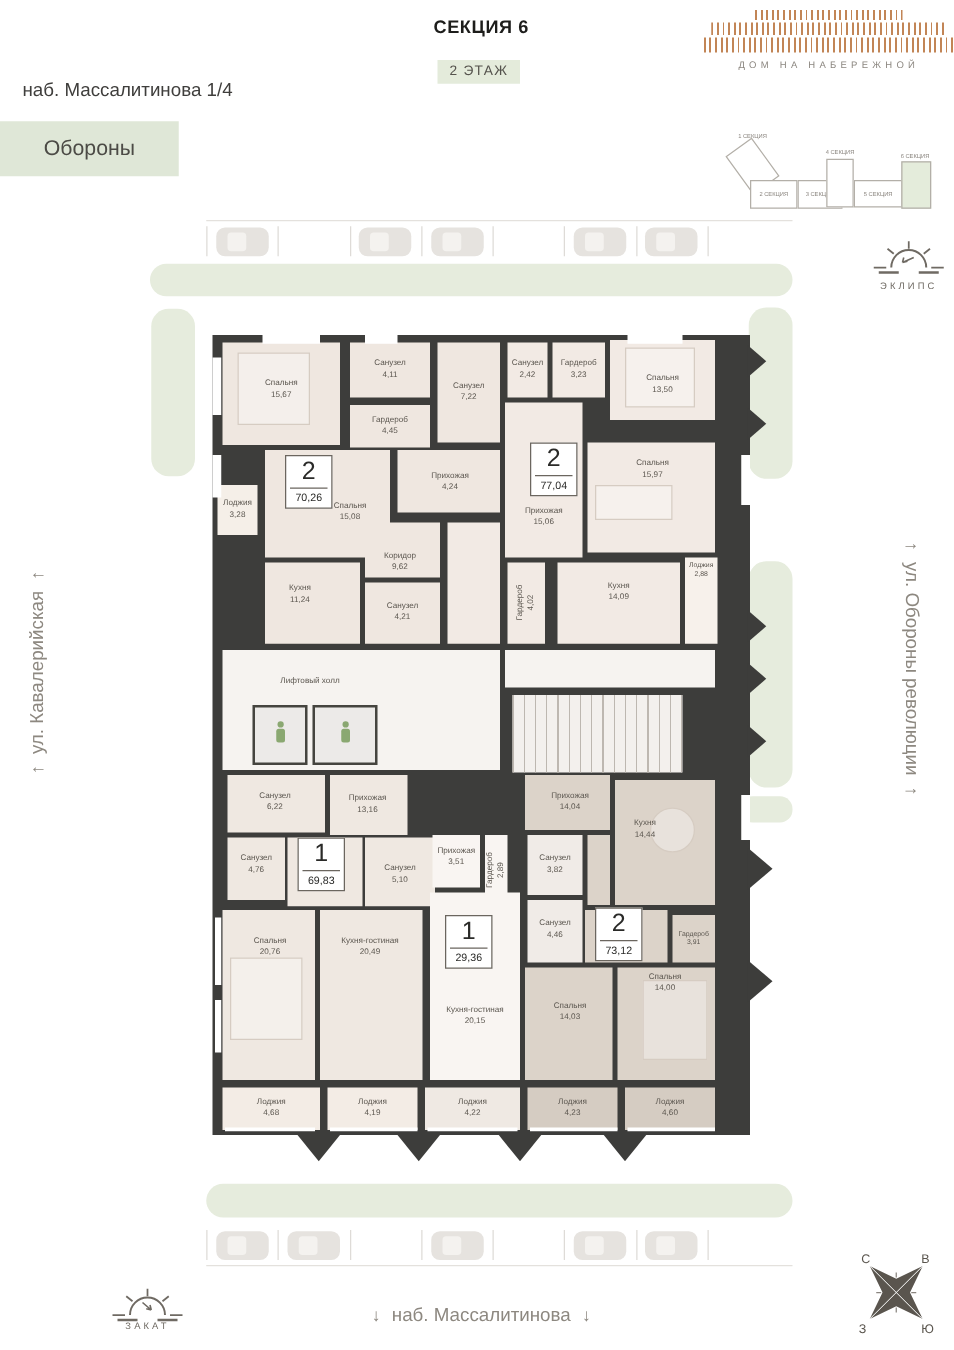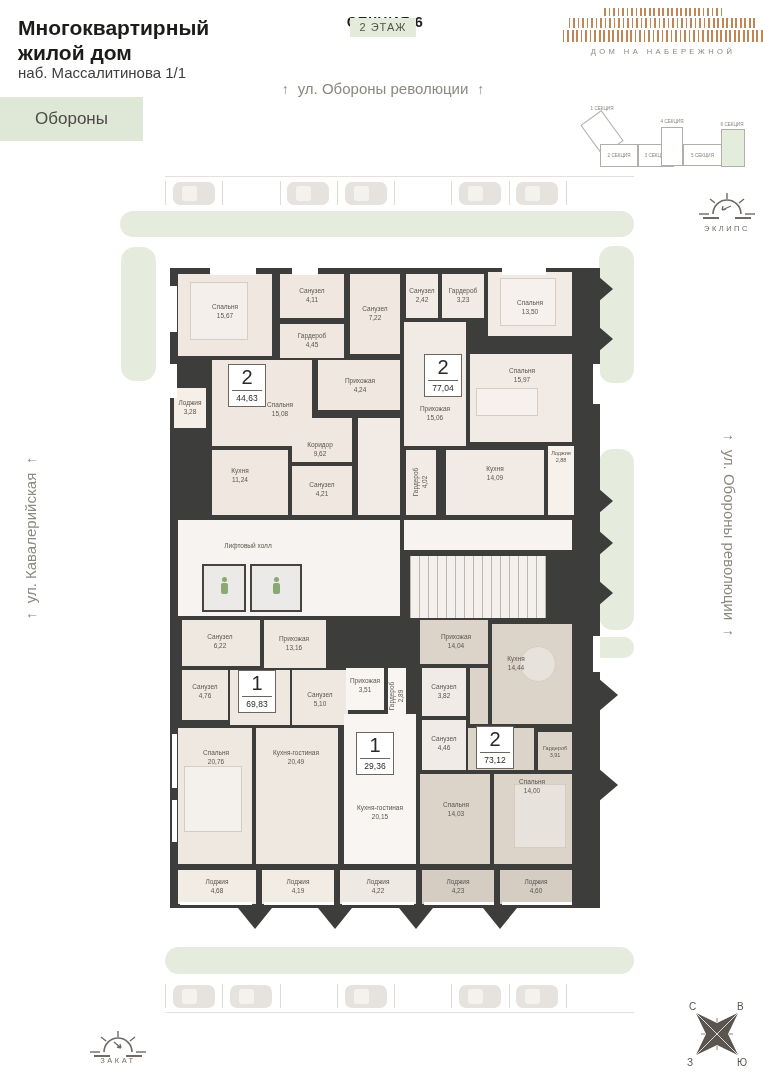--- a/index.html
+++ b/index.html
@@ -57,29 +57,25 @@
   .stairs{position:absolute;background-color:#f3f0ed;
           background-image:repeating-linear-gradient(90deg,#bdb7b0 0 1px,transparent 1px 9px)}
   .furn{position:absolute;border:1px solid #d6ccc2;background:rgba(255,255,255,.35)}
   .sun-lbl{position:absolute;font-size:7.5px;letter-spacing:2.5px;color:#6f6a63;text-align:center}
 </style>
 </head>
 <body>
 
 <div class="page">
 
-  <div class="abs title" style="left:18px;top:16px;width:250px">Многоквартирный жилой дом</div>
-  <div class="abs addr" style="left:18px;top:64px">наб. Массалитинова 1/1</div>
+  <div class="abs addr" style="left:18px;top:64px">наб. Массалитинова 1/4</div>
   <div class="abs apt-btn" style="left:0;top:97px;width:143px;height:44px">Обороны</div>
 
   <div class="abs sec-hdr" style="left:285px;top:14px;width:200px">СЕКЦИЯ 6</div>
-  <div class="abs floor-badge" style="left:350px;top:18px;width:66px;height:19px">2 ЭТАЖ</div>
-  <div class="street" style="left:233px;top:80px;width:300px;text-align:center">
-    <span class="arrow">↑</span><span>ул. Обороны революции</span><span class="arrow">↑</span>
-  </div>
+  <div class="abs floor-badge" style="left:350px;top:48px;width:66px;height:19px">2 ЭТАЖ</div>
 
   <div class="abs" style="left:563px;top:8px;width:200px">
     <div class="dash" style="width:118px;height:8px"></div>
     <div class="dash" style="width:188px;height:10px"></div>
     <div class="dash" style="width:200px;height:12px"></div>
     <div class="logo-tag" style="margin-top:5px">ДОМ НА НАБЕРЕЖНОЙ</div>
   </div>
 
   <div class="abs" style="left:575px;top:100px;width:185px;height:78px">
     <div class="mini-lbl" style="left:5px;top:6px;width:44px">1 СЕКЦИЯ</div>
@@ -152,20 +148,23 @@
     <div class="car" style="left:516px;top:985px"></div>
   </div>
   <div class="hline" style="left:165px;top:1012px;width:469px"></div>
 
   <div class="street rot-l" style="left:30px;top:538px">
     <span class="arrow">↑</span><span>ул. Кавалерийская</span><span class="arrow">↑</span>
   </div>
   <div class="street rot-r" style="left:729px;top:535px">
     <span class="arrow">↑</span><span>ул. Обороны революции</span><span class="arrow">↑</span>
   </div>
+  <div class="street" style="left:275px;top:1044px;width:220px;text-align:center">
+    <span class="arrow">↓</span><span>наб. Массалитинова</span><span class="arrow">↓</span>
+  </div>
 
   <svg class="abs" style="left:88px;top:1026px" width="60" height="34" viewBox="0 0 60 34">
     <path d="M16 26 A 14 14 0 0 1 44 26" fill="none" stroke="#6f6a63" stroke-width="1.6"></path>
     <line x1="30" y1="5" x2="30" y2="11" stroke="#6f6a63" stroke-width="1.4"></line>
     <line x1="13" y1="11" x2="18" y2="15" stroke="#6f6a63" stroke-width="1.4"></line>
     <line x1="47" y1="11" x2="42" y2="15" stroke="#6f6a63" stroke-width="1.4"></line>
     <line x1="2" y1="26" x2="12" y2="26" stroke="#6f6a63" stroke-width="1.4"></line>
     <line x1="48" y1="26" x2="58" y2="26" stroke="#6f6a63" stroke-width="1.4"></line>
     <line x1="6" y1="30" x2="22" y2="30" stroke="#6f6a63" stroke-width="2"></line>
     <line x1="38" y1="30" x2="54" y2="30" stroke="#6f6a63" stroke-width="2"></line>
@@ -434,21 +433,21 @@
         <span>Лоджия</span>
         <span>4,23</span>
       </div>
     <div class="rl" style="left:366px;top:619px">
         <span>Лоджия</span>
         <span>4,60</span>
       </div>
 
     <div class="badge" style="left:58px;top:96px">
         <span class="num">2</span>
-        <span class="ar">44,63</span>
+        <span class="ar">70,26</span>
       </div>
     <div class="badge" style="left:254px;top:86px">
         <span class="num">2</span>
         <span class="ar">77,04</span>
       </div>
     <div class="badge" style="left:68px;top:402px">
         <span class="num">1</span>
         <span class="ar">69,83</span>
       </div>
     <div class="badge" style="left:186px;top:464px">

